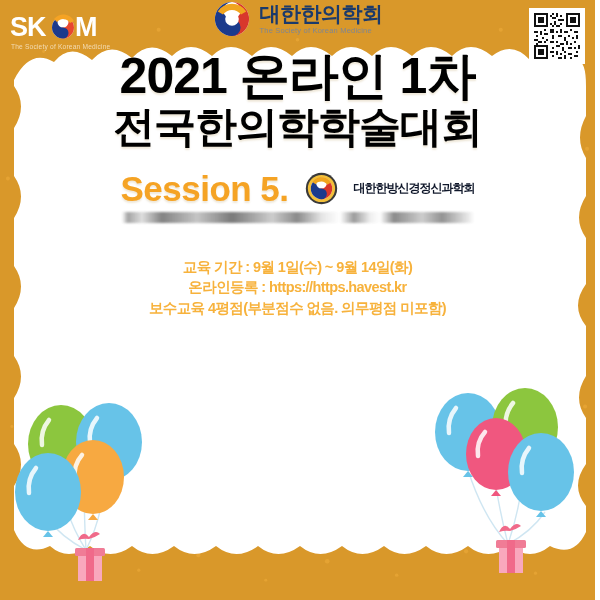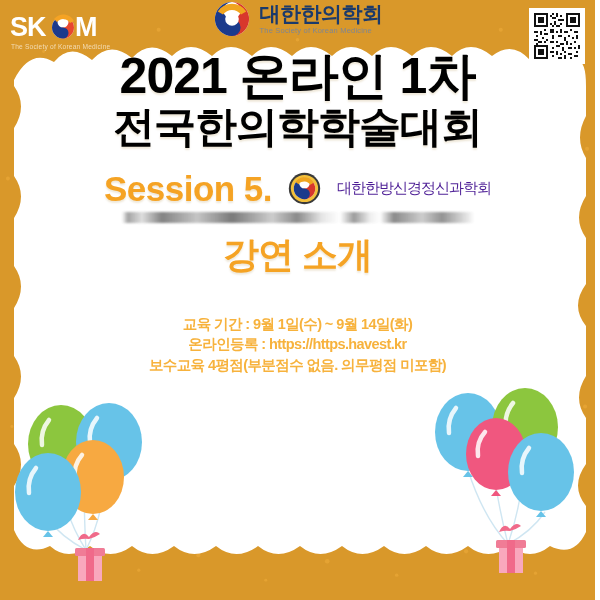--- a/index.html
+++ b/index.html
@@ -110,23 +110,23 @@
   }
   .session-label {
     font-size: 35px;
     font-weight: bold;
     color: #f5a324;
     letter-spacing: -.5px;
     text-shadow: 0 2px 2px rgba(160,120,40,.18);
   }
   .session-mark { width: 33px; height: 33px; flex: 0 0 auto; }
   .session-org {
-    font-size: 15px;
-    font-weight: normal;
-    color: #4c1d95;
+    font-size: 12px;
+    font-weight: bold;
+    color: #0f172a;
     letter-spacing: -1px;
     white-space: nowrap;
   }
 
   
   .redacted-strip {
     width: 352px;
     height: 11px;
     margin-top: 3px;
     background:
@@ -363,21 +363,20 @@
         <circle cx="20" cy="20" r="13" fill="#ffffff"></circle>
         <path d="M20 7 a13 13 0 0 1 0 26 a6.5 6.5 0 0 1 0 -13 a6.5 6.5 0 0 0 0 -13 z" fill="#d8372c"></path>
         <path d="M20 7 a13 13 0 0 0 0 26 a6.5 6.5 0 0 0 0 -13 a6.5 6.5 0 0 1 0 -13 z" fill="#1b3a8c"></path>
         <path d="M9 12 a13 13 0 0 1 22 1 l-4 2.4 a8.6 8.6 0 0 0 -14 -.7 z" fill="#f0a51f"></path>
       </svg>
       <div class="session-org">대한한방신경정신과학회</div>
     </div>
 
     <div class="redacted-strip"></div>
 
-    <div class="subtitle">강연 소개</div>
 
     <div class="info-block">
       <div class="info-line">교육 기간 : 9월 1일(수) ~ 9월 14일(화)</div>
       <div class="info-line">온라인등록 : https://https.havest.kr</div>
       <div class="info-line">보수교육  4평점(부분점수 없음. 의무평점 미포함)</div>
     </div>
   </div>
 
   <div class="deco" id="balloons-left">
     <svg viewBox="0 0 180 210">

